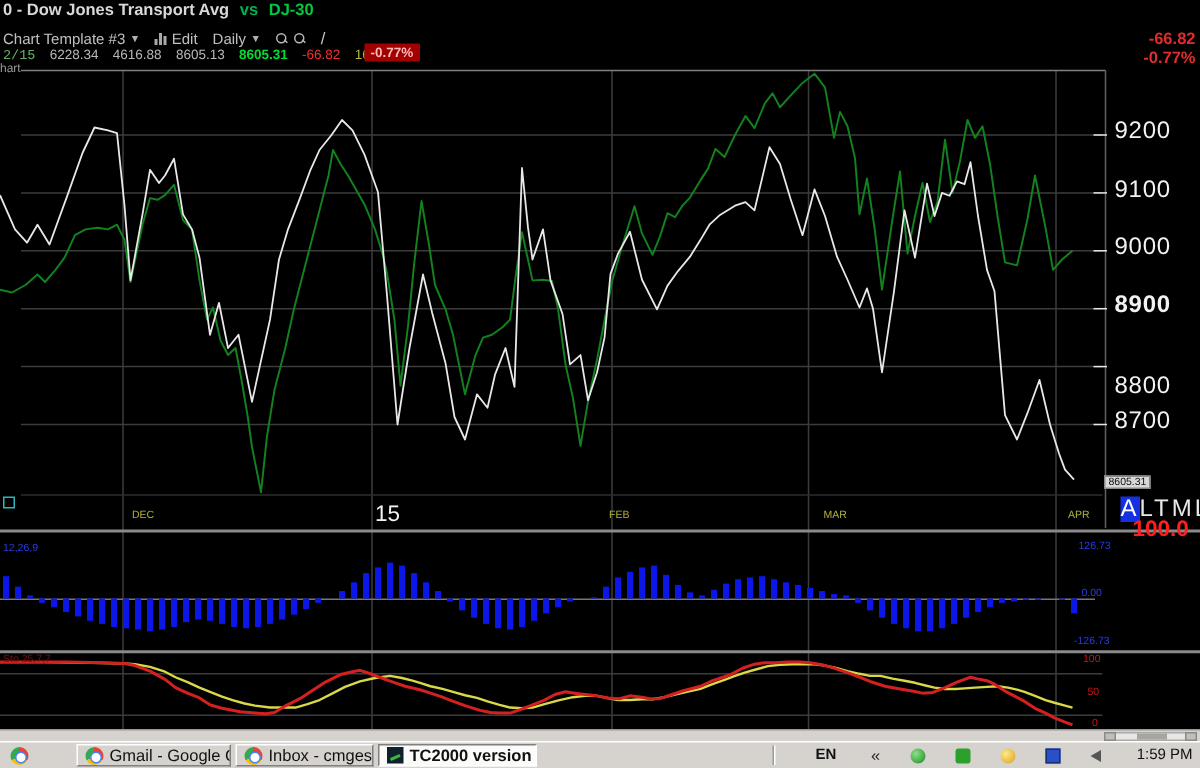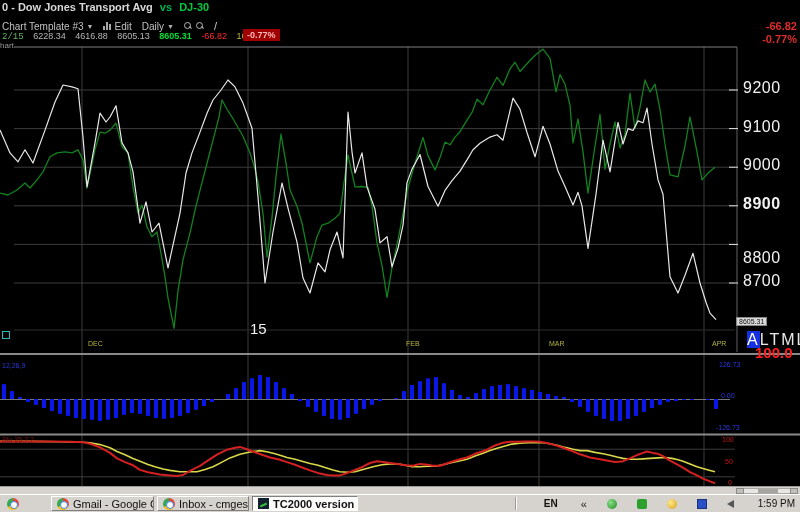--- a/index.html
+++ b/index.html
@@ -252,21 +252,21 @@
   <div id="axis-labels">
       <div class="axis-label" style="top: 79px;">9200</div>
       <div class="axis-label" style="top: 117.6px;">9100</div>
       <div class="axis-label" style="top: 156.2px;">9000</div>
       <div class="axis-label" style="top: 194.8px; font-weight: bold;">8900</div>
       <div class="axis-label" style="top: 233.4px; margin-top: 16px;">8800</div>
       <div class="axis-label" style="top: 272px;">8700</div>
     </div>
   <div id="month-labels">
       <div class="month-label" style="left: 88px; top: 340px;">DEC</div>
-      <div class="year-label" style="left: 250px; top: 320px;">15</div>
+      <div class="year-label" style="left: 250px; top: 334px;">15</div>
       <div class="month-label" style="left: 406px; top: 340px;">FEB</div>
       <div class="month-label" style="left: 549px; top: 340px;">MAR</div>
       <div class="month-label" style="left: 712px; top: 340px;">APR</div>
     </div>
   <div class="cyan-box"></div>
   <div class="price-tag">8605.31</div>
   <div class="hotkeys" id="hotkeys"><span class="hl">A</span><span>L</span><span>T</span><span>M</span><span>L</span></div>
   <div class="stoch-top">100.0</div>
 
   <div class="ind-label macd-param">12,26,9</div>

